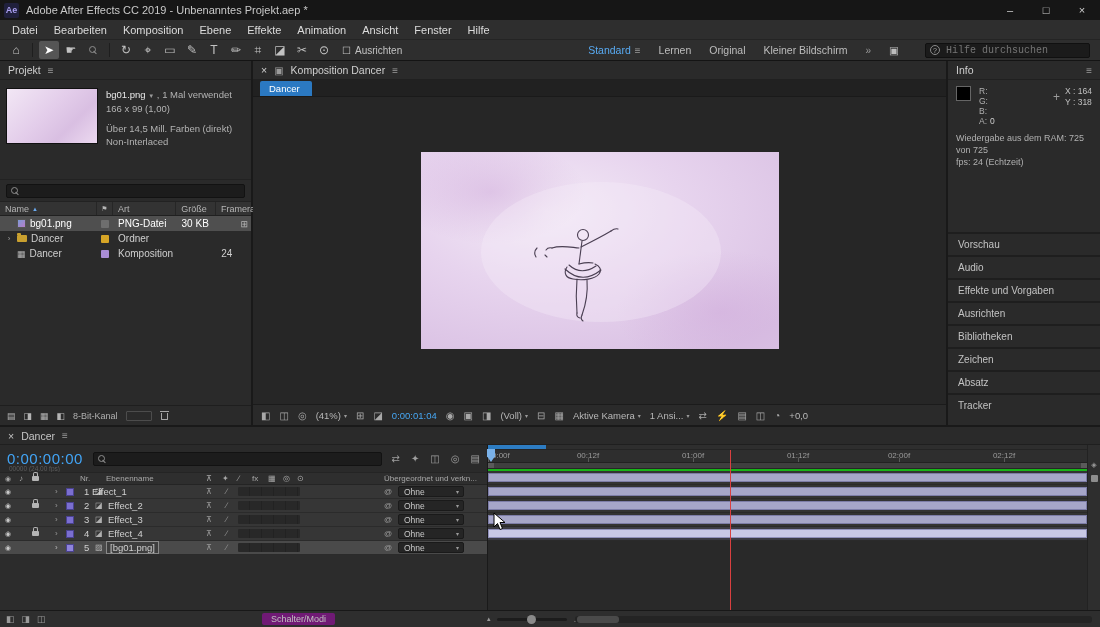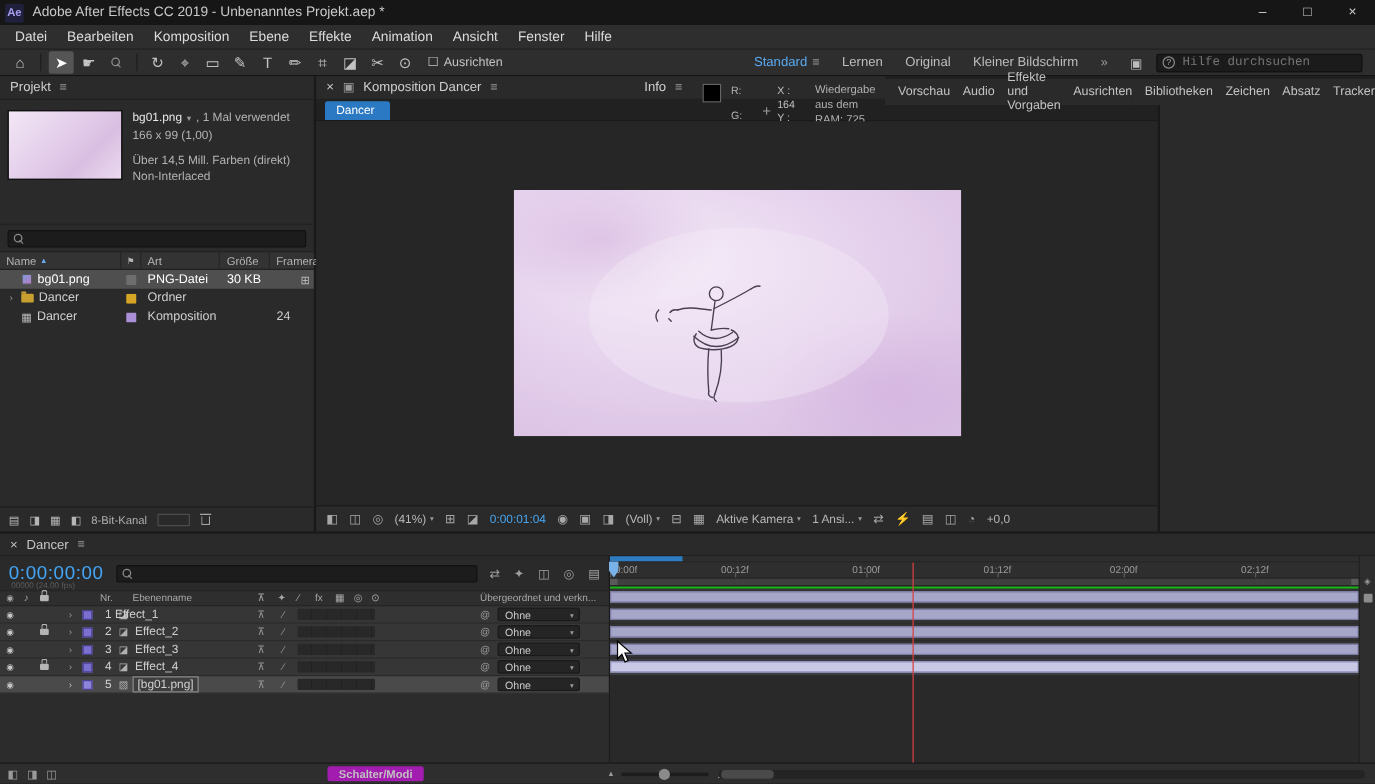--- a/index.html
+++ b/index.html
@@ -21,21 +21,21 @@
   .menubar { height:19px; background:#2e2e2e; display:flex; align-items:center; padding-left:4px; }
   .menu-item { padding:0 8px; color:#dcdcdc; font-size:11px; }
   
   .toolbar { height:22px; background:#2e2e2e; border-top:1px solid #242424; border-bottom:1px solid #141414;
              display:flex; align-items:center; padding:0 6px; gap:2px; }
   .tool { width:20px; height:18px; display:flex; align-items:center; justify-content:center;
           color:#c2c2c2; font-size:12px; border-radius:2px; flex:none; }
   .tool.active { background:#555; color:#fff; }
   .tb-sep { width:1px; height:14px; background:#1e1e1e; margin:0 4px; flex:none; }
   .snap { display:flex; align-items:center; gap:4px; font-size:10px; color:#c2c2c2; margin-left:6px; }
-  .ws { display:flex; gap:18px; font-size:10.5px; color:#bdbdbd; align-items:center; margin-left:auto; margin-right:9px; }
+  .ws { display:flex; gap:18px; font-size:10.5px; color:#bdbdbd; align-items:center; margin-left:auto; margin-right:24px; }
   .ws .wsi { display:flex; align-items:center; gap:4px; }
   .ws .active { color:#58aaf2; }
   .help-search { width:165px; height:15px; background:#1b1b1b; border:1px solid #101010; border-radius:2px;
                  display:flex; align-items:center; padding:0 4px; gap:4px; margin-right:4px; }
   .help-search input { background:transparent; border:none; outline:none; color:#bbb; font-size:10px; width:100%;
                        font-family:Liberation Mono, monospace; }
   .qmark { width:10px; height:10px; border:1px solid #8a8a8a; border-radius:50%; font-size:7px; flex:none;
            display:flex; align-items:center; justify-content:center; color:#aaa; }
   
   .icon-mag { display:inline-block; width:8px; height:8px; position:relative; flex:none; }
@@ -88,21 +88,21 @@
   .c-viewtabs { height:17px; background:#212121; display:flex; align-items:flex-end; padding-left:7px; gap:7px; border-bottom:1px solid #1a1a1a; }
   .blue-tab { background:#2b79c2; color:#fff; font-size:9.5px; padding:2px 12px 2px 9px; border-radius:2px 2px 0 0; }
   .c-canvas { flex:1; display:flex; align-items:center; justify-content:center; position:relative; background:#262626; }
   .c-footer { height:21px; background:#2a2a2a; border-top:1px solid #1b1b1b; display:flex; align-items:center;
               gap:9px; padding:0 8px; font-size:9.5px; color:#b8b8b8; white-space:nowrap; overflow:hidden; }
   .c-footer .ic { font-size:10px; color:#a8a8a8; }
   .c-footer .tc { color:#46a6f2; }
   .dd { display:flex; align-items:center; gap:3px; }
   .dd .caret { font-size:6px; color:#9a9a9a; }
   
-  .rightpanel { width:172px; background:#2a2a2a; display:flex; flex-direction:row;justify-content:flex-end; }
+  .rightpanel { width:152px; background:#2a2a2a; display:flex; flex-direction:column; }
   .i-body { padding:6px 8px 2px; display:flex; gap:8px; align-items:flex-start; }
   .swatch { width:15px; height:15px; background:#000; border:1px solid #666; flex:none; }
   .chan { font-size:8.5px; color:#b0b0b0; line-height:10px; }
   .chan .val { display:inline-block; min-width:14px; margin-left:3px; color:#cfcfcf; }
   .xy { margin-left:auto; display:flex; gap:5px; align-items:center; font-size:8.5px; color:#c0c0c0; }
   .xy .cross { font-size:12px; color:#9a9a9a; }
   .xy .lines { line-height:11px; }
   .i-status { padding:4px 8px 8px; font-size:9px; color:#b0b0b0; line-height:12px; }
   .i-gap { height:56px; }
   .i-panel { height:23px; border-top:2px solid #1e1e1e; display:flex; align-items:center; padding-left:10px;
@@ -153,22 +153,22 @@
   .t-right-fill { flex:1; background:#292929; }
   .gutter { position:absolute; right:0; top:0; bottom:0; width:13px; background:#2e2e2e; border-left:1px solid #222;
             display:flex; flex-direction:column; align-items:center; padding-top:16px; gap:6px; font-size:7px; color:#9a9a9a; }
   .gutter .bin { width:7px; height:7px; background:#8d8d8d; border-radius:1px; }
   .playhead { position:absolute; left:242px; top:5px; bottom:0; width:1px; background:#d84040; z-index:5; }
   .cti { position:absolute; left:-1px; top:4px; width:8px; height:13px; background:#7ab1e8;
          clip-path:polygon(0 0,100% 0,100% 55%,50% 100%,0 55%); z-index:6; }
   
   .bottombar { height:17px; background:#2e2e2e; border-top:1px solid #181818; display:flex; align-items:center;
                padding:0 6px; gap:7px; position:relative; font-size:9px; color:#9a9a9a; }
-  .modes-btn { position:absolute; left:262px; font-size:9px; color:#c0c0c0; background:#a21caf;
-               padding:1px 9px; border-radius:2px;font-weight:bold; }
+  .modes-btn { position:absolute; left:262px; font-size:9px; color:#c0c0c0; background:#701a75;
+               padding:1px 9px; border-radius:2px; }
   .zoomctl { position:absolute; left:487px; display:flex; align-items:center; gap:6px; color:#9a9a9a; }
   .z-track { width:70px; height:3px; background:#1c1c1c; border-radius:2px; position:relative; }
   .z-thumb { position:absolute; left:30px; top:-3px; width:9px; height:9px; background:#8a8a8a; border-radius:50%; }
   .hscroll { position:absolute; left:575px; right:8px; height:7px; background:#242424; border-radius:3px; }
   .hs-thumb { position:absolute; left:2px; width:42px; height:7px; background:#4a4a4a; border-radius:3px; }
   .cursor { position:absolute; left:493px; top:512px; z-index:999; pointer-events:none; }
 </style>
 </head>
 <body>
 

